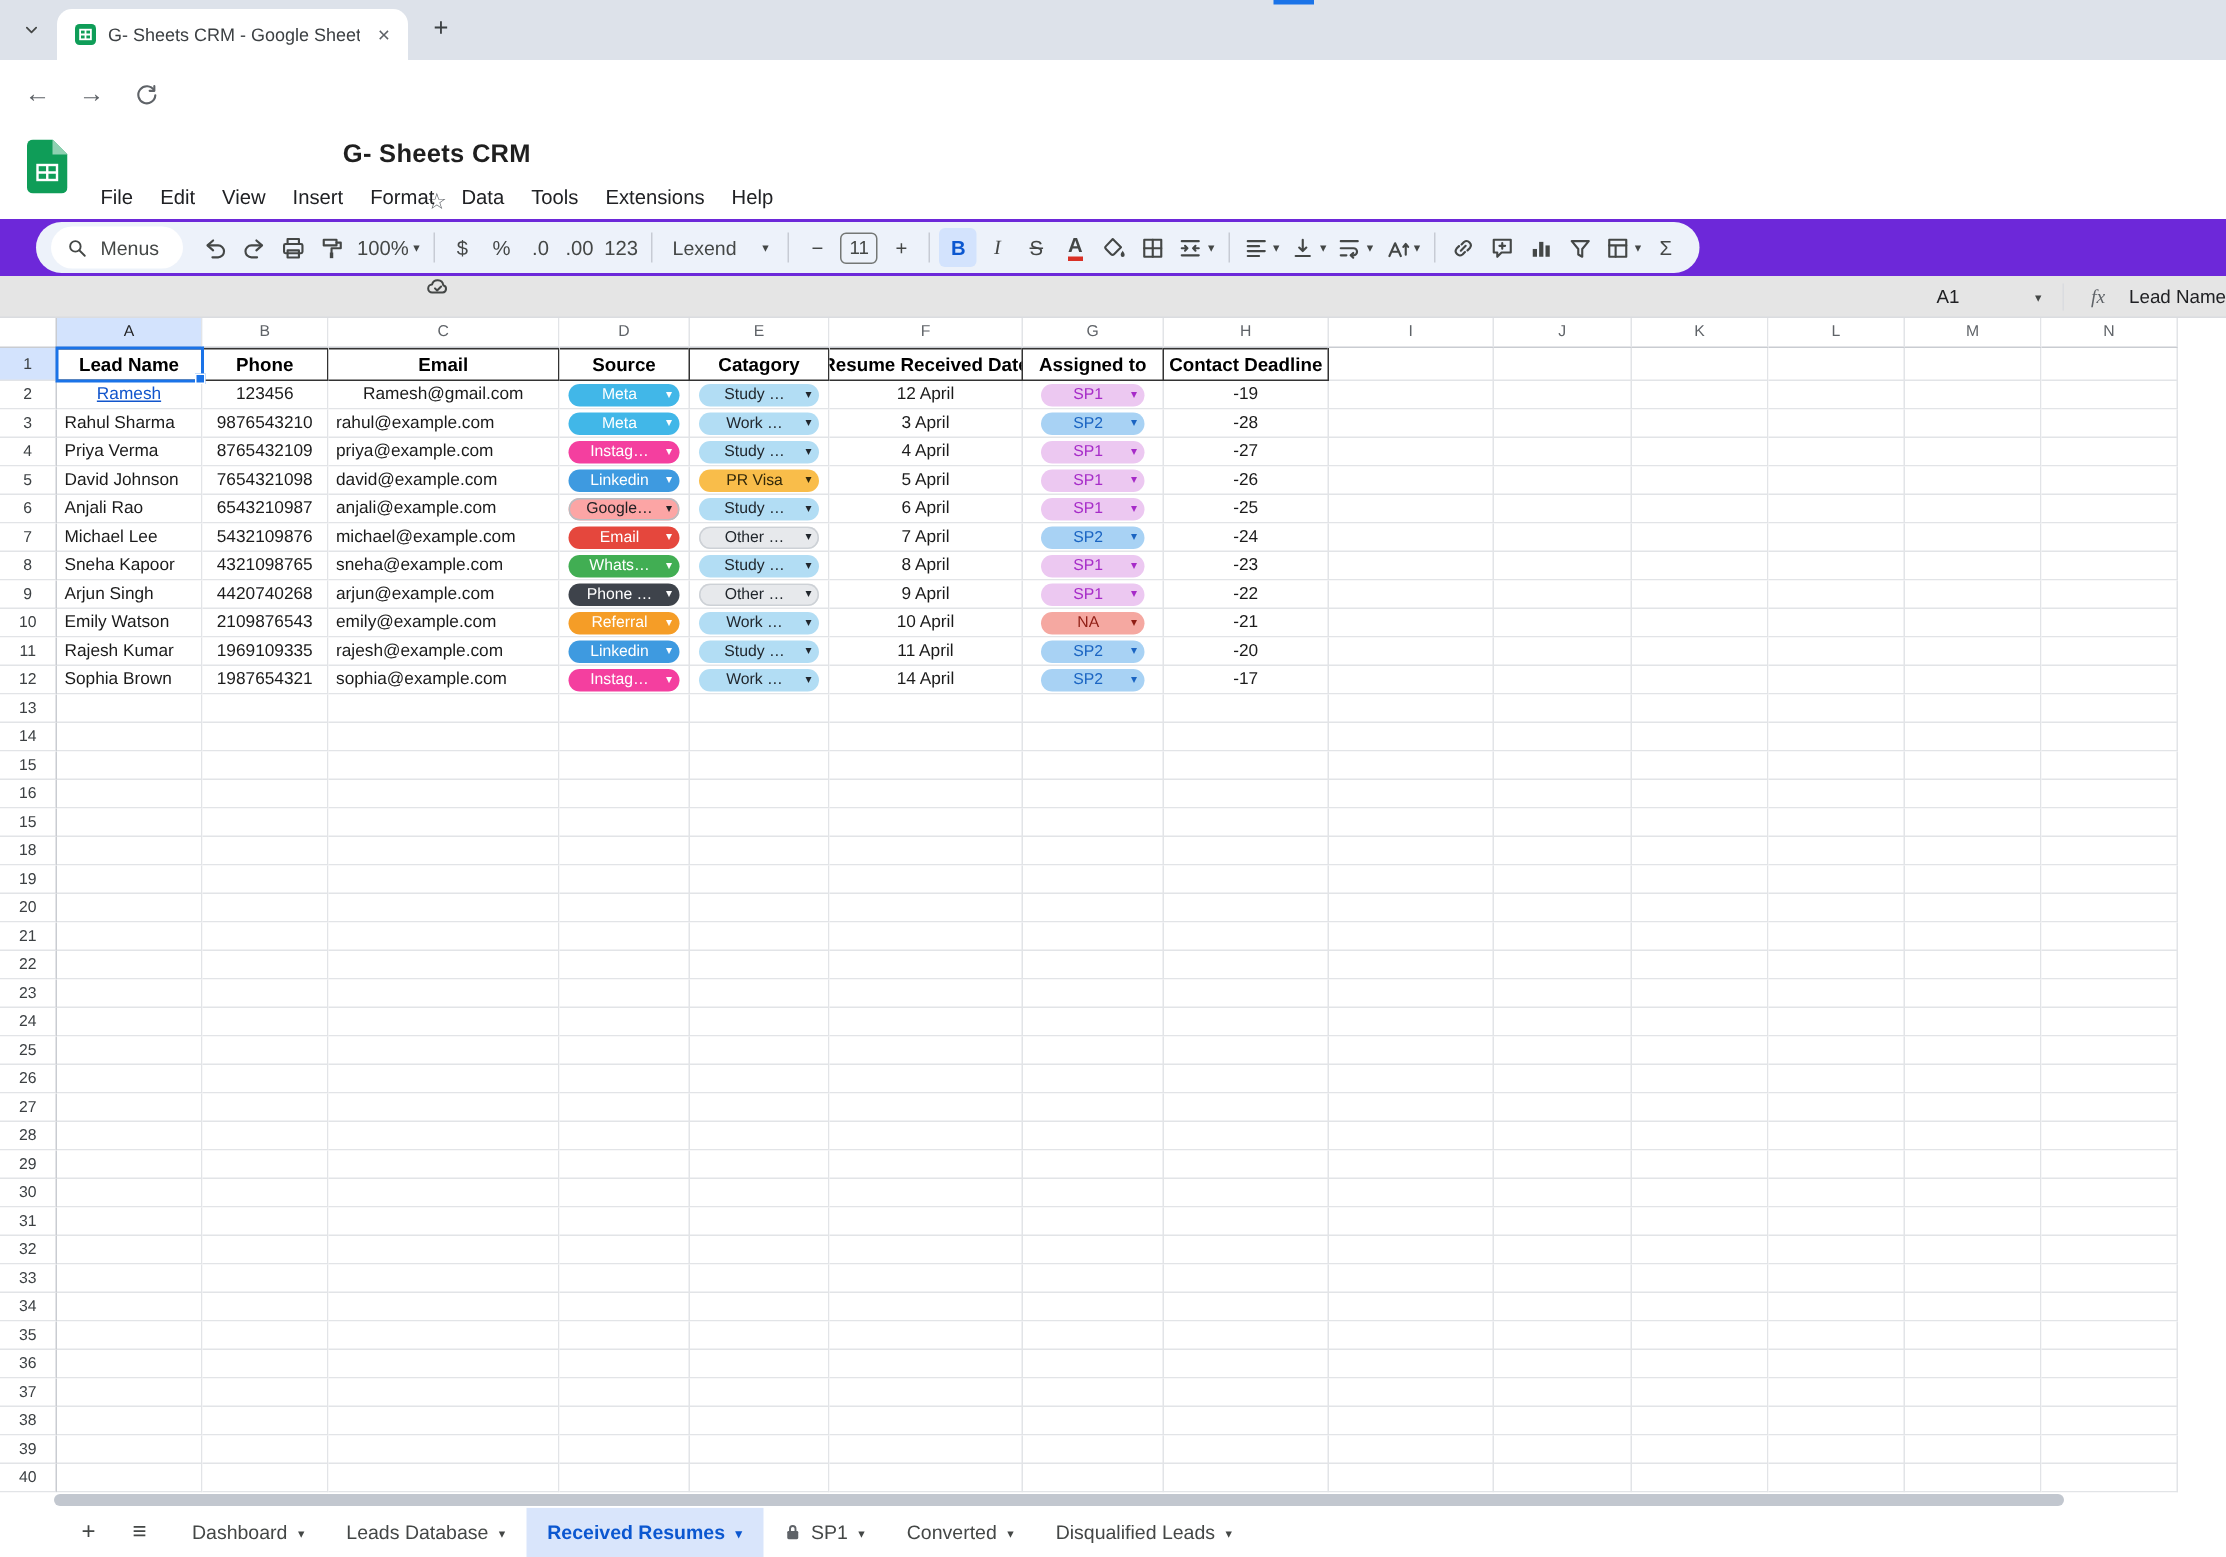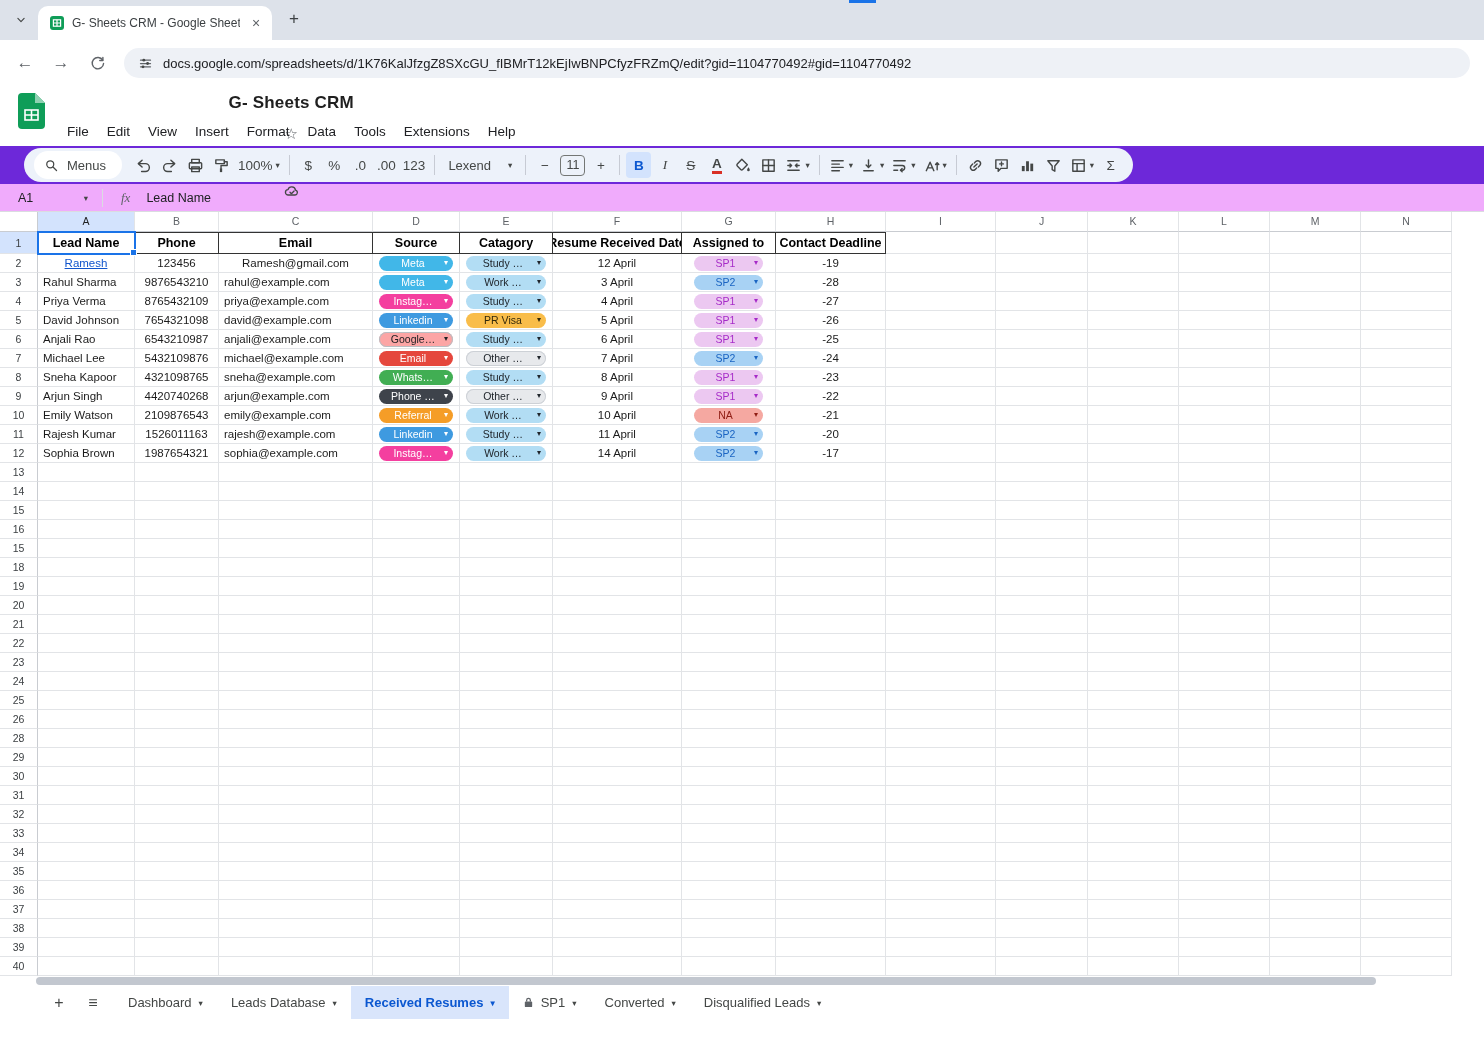--- a/index.html
+++ b/index.html
@@ -50,21 +50,21 @@
   .caret { font-size:8.5px; color:#444746; }
   .font-box { font-size:13px; min-width:78px; justify-content:space-between; padding:0 7px; }
   .size-box { width:25px; height:21px; border:1px solid #747775; border-radius:4px; font-size:12.5px;
               display:flex; align-items:center; justify-content:center; margin:0 2px; }
   .b-act { color:#0b57d0; background:#d3e3fd; font-weight:bold; }
   .i-it { font-style:italic; font-family:"Liberation Serif", serif; }
   .s-st { text-decoration:line-through; }
   .a-col { font-weight:bold; line-height:1; padding-top:1px; border-bottom:3px solid #d93025; }
 
   
-  .formula-bar { height:28px; background:#f0abfc; border-bottom:1px solid #dadce0; display:flex; align-items:center; padding-left:10px; }
+  .formula-bar { height:28px; background:#e5e5e5; border-bottom:1px solid #dadce0; display:flex; align-items:center; padding-left:10px;justify-content:flex-end; }
   .name-box { width:86px; display:flex; align-items:center; justify-content:space-between; padding:0 8px;
               font-size:12.5px; color:#202124; }
   .fb-sep { width:1px; height:18px; background:#dadce0; margin:0 6px; }
   .fx { font-style:italic; font-family:"Liberation Serif", serif; color:#5f6368; font-size:13px; margin:0 16px 0 12px; }
   .fb-value { font-size:12.5px; color:#202124; }
 
   
   .grid { position:relative; background:#fff; }
   .col-row { display:flex; height:20px; }
   .corner { width:38px; height:20px; background:#fff; border-right:1px solid #c9ccd1; border-bottom:1px solid #c9ccd1; }
@@ -128,31 +128,20 @@
 
 <div class="navbar">
   <div class="nav-icon">←</div>
   <div class="nav-icon">→</div>
   <div class="nav-icon">
     <svg width="17" height="17" viewBox="0 0 18 18">
         <path class="s" d="M14.5 5.5A6 6 0 1 0 15.4 9"></path>
         <path class="s" d="M14.7 2.6v3.3h-3.3"></path>
       </svg>
   </div>
-  <div class="omnibox">
-    <span>
-      <svg width="15" height="15" viewBox="0 0 18 18">
-          <path class="s" d="M3 5h12M3 9h12M3 13h12"></path>
-          <circle class="f" cx="7" cy="5" r="1.7"></circle>
-          <circle class="f" cx="11.5" cy="9" r="1.7"></circle>
-          <circle class="f" cx="6" cy="13" r="1.7"></circle>
-        </svg>
-    </span>
-    <span class="omni-url">docs.google.com/spreadsheets/d/1K76KalJfzgZ8SXcGU_fIBMrT12kEjIwBNPCfyzFRZmQ/edit?gid=1104770492#gid=1104770492</span>
-  </div>
 </div>
 
 <div class="app-header">
   <div>
     <svg width="27" height="36" viewBox="0 0 27 36">
       <path d="M17 0H4a4 4 0 0 0-4 4v28a4 4 0 0 0 4 4h19a4 4 0 0 0 4-4V10L17 0z" fill="#0f9d58"></path>
       <path d="M17 0v10h10L17 0z" fill="#8ed1b1"></path>
       <rect x="7" y="17" width="13" height="10" fill="none" stroke="#fff" stroke-width="1.6"></rect>
       <path d="M7 22h13M13.5 17v10" stroke="#fff" stroke-width="1.6"></path>
     </svg>
@@ -667,21 +656,21 @@
         <div class="cell" style="width: 110px;"></div>
         <div class="cell" style="width: 92px;"></div>
         <div class="cell" style="width: 91px;"></div>
         <div class="cell" style="width: 91px;"></div>
         <div class="cell" style="width: 91px;"></div>
         <div class="cell" style="width: 91px;"></div>
       </div>
       <div class="grid-row">
         <div class="row-num">11</div>
         <div class="cell al" style="width: 97px;">Rajesh Kumar</div>
-        <div class="cell ac" style="width: 84px;">1526011163</div>
+        <div class="cell ac" style="width: 84px;">1969109335</div>
         <div class="cell al" style="width: 154px;">rajesh@example.com</div>
         <div class="cell" style="width: 87px;">
           <span class="chip" style="background: rgb(62, 154, 224); color: rgb(255, 255, 255);">
             <span class="chip-label">Linkedin</span>
             <span class="chip-arrow">▾</span>
           </span>
         </div>
         <div class="cell" style="width: 93px;">
           <span class="chip" style="background: rgb(178, 221, 244); color: rgb(32, 38, 44);">
             <span class="chip-label">Study …</span>
@@ -951,20 +940,37 @@
         <div class="cell" style="width: 110px;"></div>
         <div class="cell" style="width: 110px;"></div>
         <div class="cell" style="width: 92px;"></div>
         <div class="cell" style="width: 91px;"></div>
         <div class="cell" style="width: 91px;"></div>
         <div class="cell" style="width: 91px;"></div>
         <div class="cell" style="width: 91px;"></div>
       </div>
       <div class="grid-row">
         <div class="row-num">26</div>
+        <div class="cell" style="width: 97px;"></div>
+        <div class="cell" style="width: 84px;"></div>
+        <div class="cell" style="width: 154px;"></div>
+        <div class="cell" style="width: 87px;"></div>
+        <div class="cell" style="width: 93px;"></div>
+        <div class="cell" style="width: 129px;"></div>
+        <div class="cell" style="width: 94px;"></div>
+        <div class="cell" style="width: 110px;"></div>
+        <div class="cell" style="width: 110px;"></div>
+        <div class="cell" style="width: 92px;"></div>
+        <div class="cell" style="width: 91px;"></div>
+        <div class="cell" style="width: 91px;"></div>
+        <div class="cell" style="width: 91px;"></div>
+        <div class="cell" style="width: 91px;"></div>
+      </div>
+      <div class="grid-row">
+        <div class="row-num">27</div>
         <div class="cell" style="width: 97px;"></div>
         <div class="cell" style="width: 84px;"></div>
         <div class="cell" style="width: 154px;"></div>
         <div class="cell" style="width: 87px;"></div>
         <div class="cell" style="width: 93px;"></div>
         <div class="cell" style="width: 129px;"></div>
         <div class="cell" style="width: 94px;"></div>
         <div class="cell" style="width: 110px;"></div>
         <div class="cell" style="width: 110px;"></div>
         <div class="cell" style="width: 92px;"></div>

